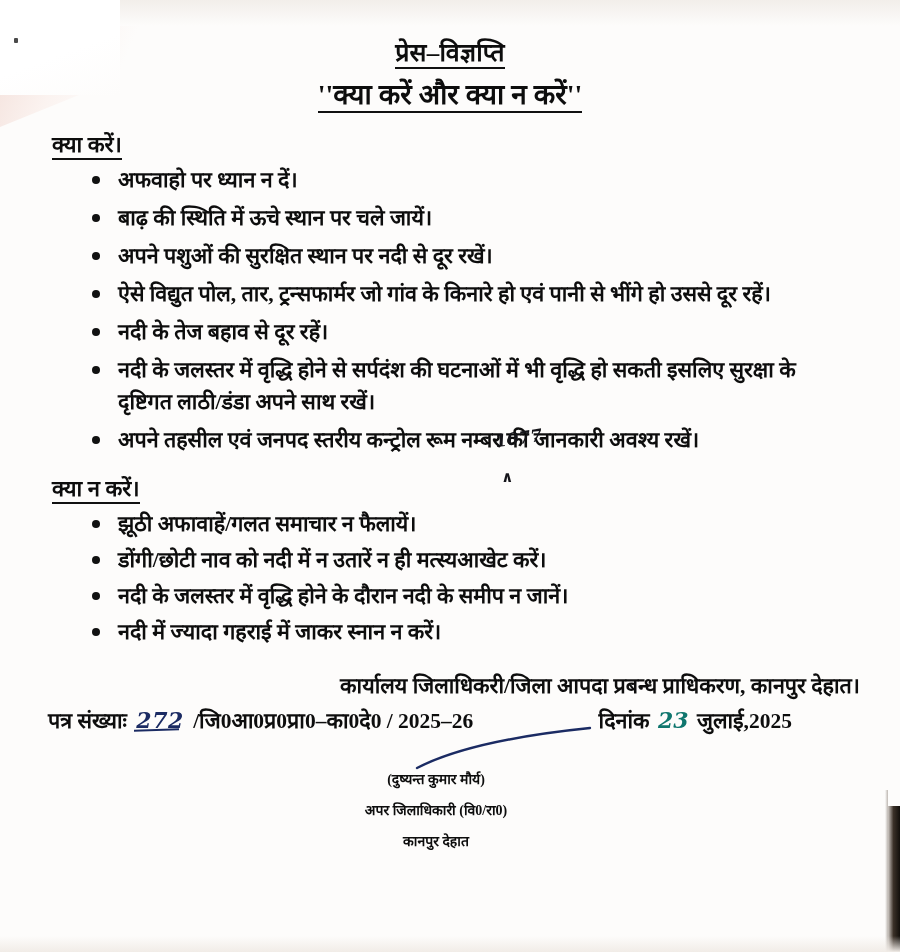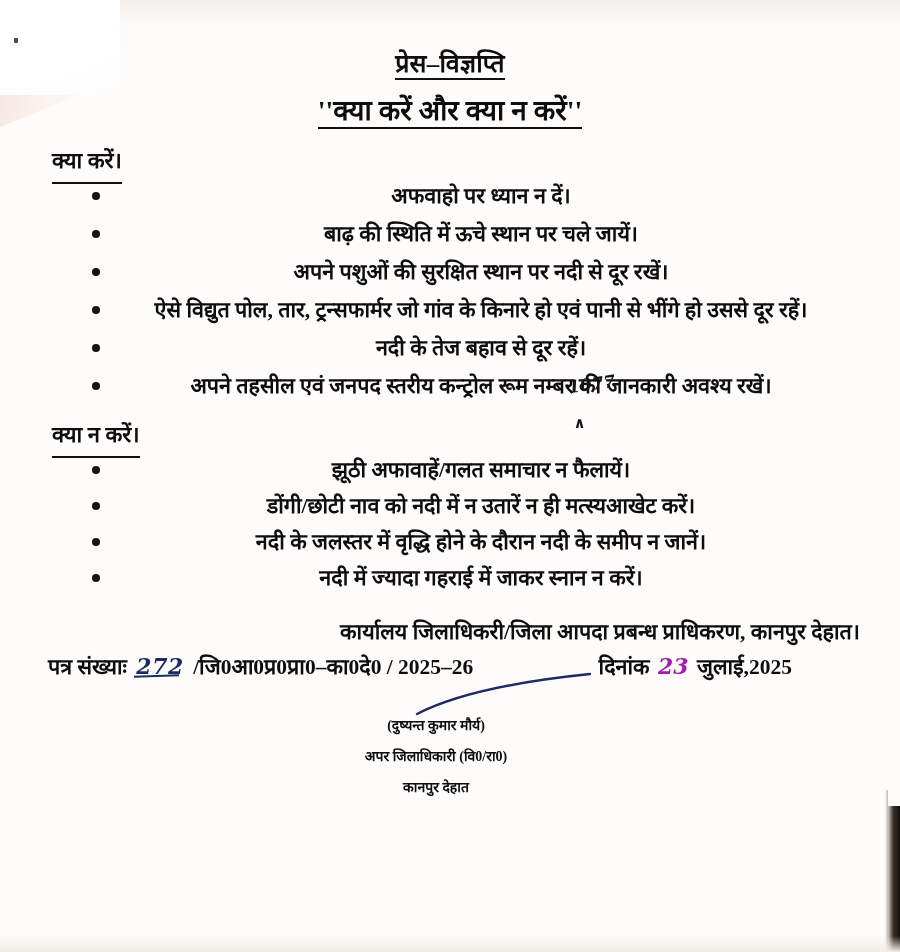--- a/index.html
+++ b/index.html
@@ -74,21 +74,21 @@
     position: relative;
     z-index: 3;
   }
 
   
   .doc-title {
     text-align: center;
     font-size: 25px;
     font-weight: 700;
     letter-spacing: 0.2px;
-    margin: 11px;
+    margin: 0;
     padding-top: 34px;
   }
   .doc-title span {
     border-bottom: 2px solid #111;
     padding-bottom: 1px;
   }
 
   .intro {
     margin: 13px 38px 0 48px;
     font-size: 21.5px;
@@ -110,35 +110,35 @@
   }
 
   .section-heading {
     font-size: 22px;
     font-weight: 700;
     margin: 16px 0 0 52px;
     display: block;
   }
   .section-heading span {
     border-bottom: 2px solid #111;
-    padding-bottom: 9px;
+    padding-bottom: 1px;
   }
 
   ul.rules {
     list-style: none;
     margin: 6px 0 0 0;
     padding: 0;
   }
   ul.rules li {
     position: relative;
     font-size: 21.5px;
     line-height: 32px;
     font-weight: 600;
     margin: 0 56px 6px 118px;
-    text-align: center;
+    text-align: left;
   }
   ul.rules li .bullet-dot {
     position: absolute;
     left: -26px;
     top: 12px;
     width: 8px;
     height: 8px;
     background: #111;
     border-radius: 50%;
   }
@@ -201,21 +201,21 @@
   .hw-ref::after {
     content: "";
     position: absolute;
     left: 2px; right: 0; bottom: 2px;
     height: 2px;
     background: #1b2b63;
     transform: skewY(-2deg);
     width: 82%;
   }
   .hw-date {
-    color: #a21caf;
+    color: #0f766e;
     font-size: 22px;
     font-weight: 700;
     padding: 0 3px;
   }
 
   .signature-area {
     position: relative;
     margin-top: 30px;
     text-align: center;
     padding-right: 28px;
@@ -276,20 +276,24 @@
         <span class="bullet-dot"></span>
         <span>अपने पशुओं की सुरक्षित स्थान पर नदी से दूर रखें।</span>
       </li>
       <li>
         <span class="bullet-dot"></span>
         <span>ऐसे विद्युत पोल, तार, ट्रन्सफार्मर जो गांव के किनारे हो एवं पानी से भींगे हो उससे दूर रहें।</span>
       </li>
       <li>
         <span class="bullet-dot"></span>
         <span>नदी के तेज बहाव से दूर रहें।</span>
+      </li>
+      <li>
+        <span class="bullet-dot"></span>
+        <span>नदी के जलस्तर में वृद्धि होने से सर्पदंश की घटनाओं में भी वृद्धि हो सकती इसलिए सुरक्षा के दृष्टिगत लाठी/डंडा अपने साथ रखें।</span>
       </li>
       <li>
         <span class="bullet-dot"></span>
         <span>अपने तहसील एवं जनपद स्तरीय कन्ट्रोल रूम नम्बर</span><span class="hw-insert"><span class="hw-num handwrite">1077</span><span class="caret">∧</span></span><span> की जानकारी अवश्य रखें।</span>
       </li>
     </ul>
 
     <div class="section-heading">
       <span>क्या न करें।</span>
     </div>

